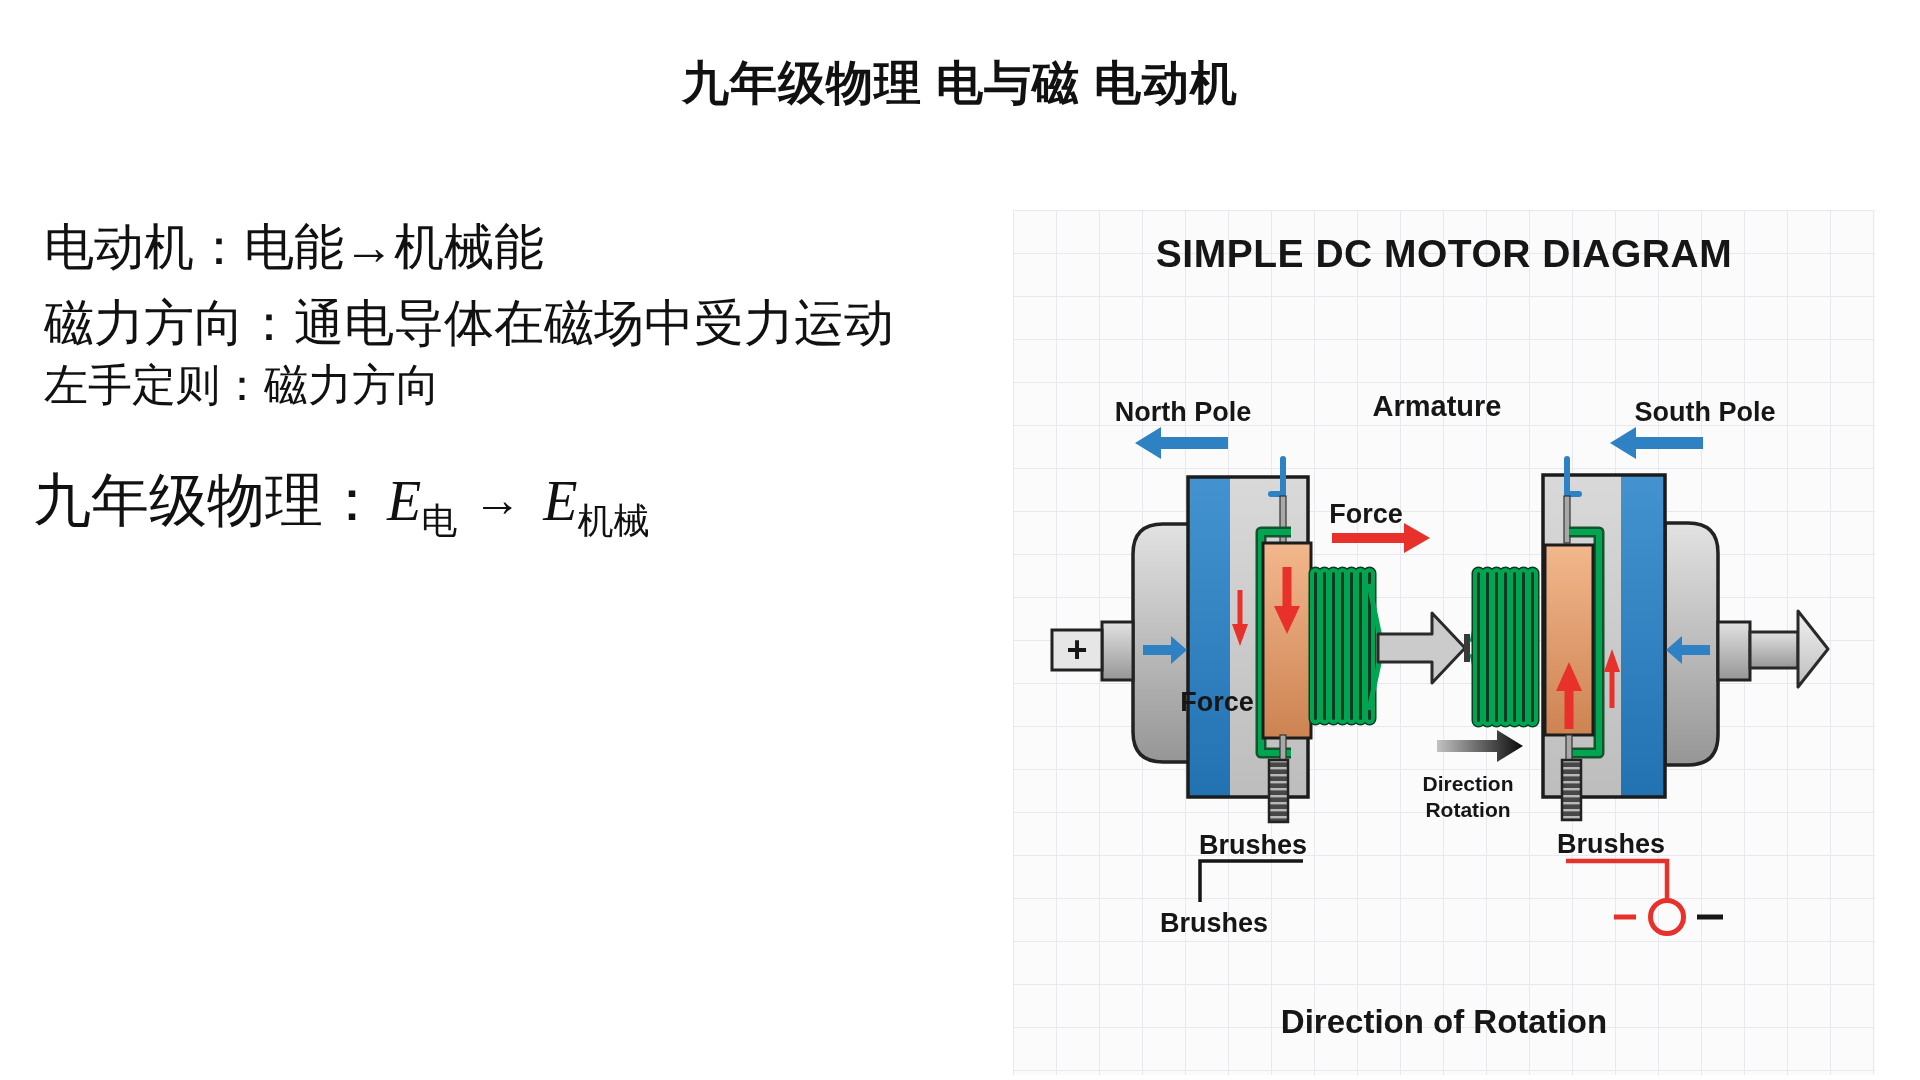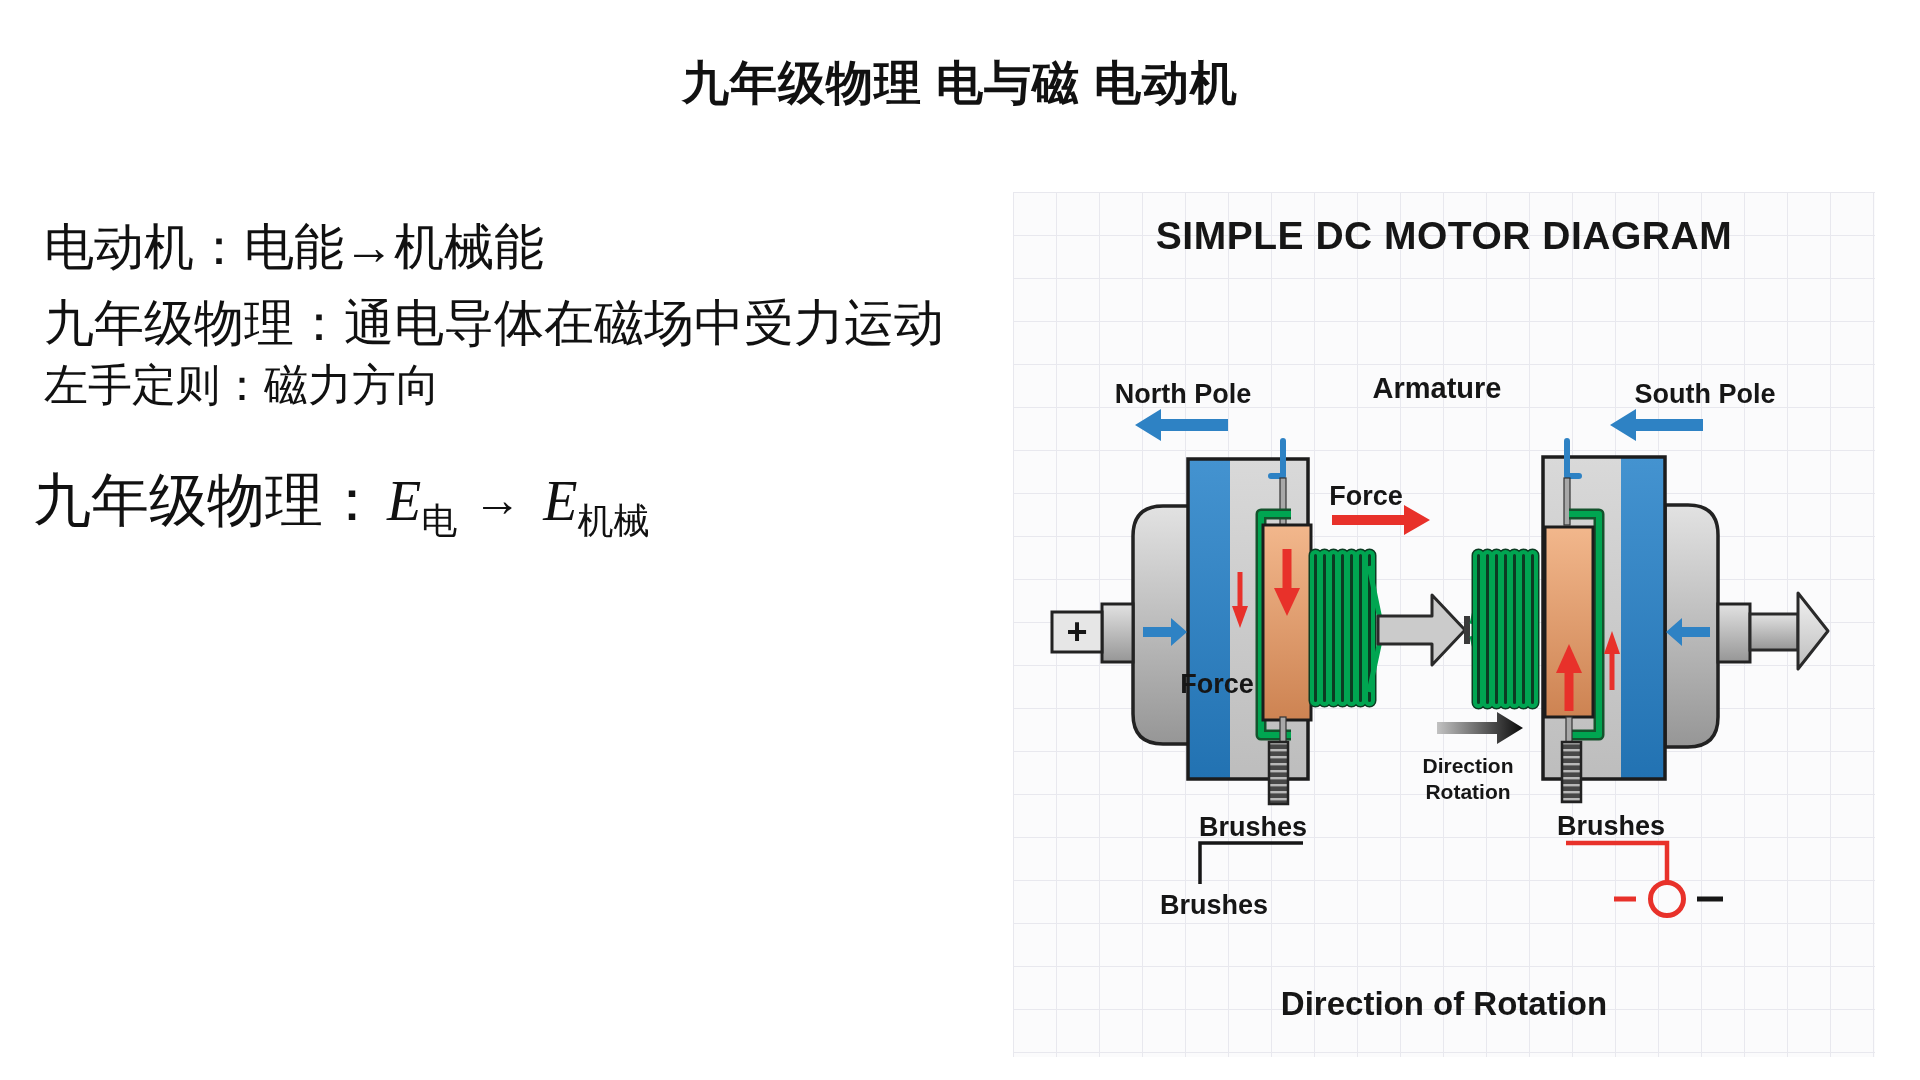--- a/index.html
+++ b/index.html
@@ -13,35 +13,35 @@
   #note1{top:214px;}
   #note2{top:290px;}
   #note3{top:356px;}
   .formula{position:absolute;left:33px;top:462px;white-space:nowrap;
       font-family:"Liberation Serif","DejaVu Serif",serif;font-size:58px;}
   .formula .esym{font-style:italic;font-family:"Liberation Serif","DejaVu Serif",serif;
       font-size:56px;margin-left:6px;}
   .formula sub{font-size:36px;line-height:0;}
   .formula .arr{font-size:48px;margin:0 16px;position:relative;top:-4px;}
   
-  .panel{position:absolute;left:1013px;top:192px;width:862px;height:865px;
+  .panel{position:absolute;left:1013px;top:210px;width:862px;height:865px;
       background-color:#fbfbfc;
       background-image:linear-gradient(to right,#e8e8ee 1.5px,transparent 1.5px),
                        linear-gradient(to bottom,#e8e8ee 1.5px,transparent 1.5px);
       background-size:43px 43px;}
   .panel svg{position:absolute;left:0;top:0;}
   svg text{font-family:"Liberation Sans",sans-serif;font-weight:bold;fill:#161616;}
 </style>
 </head>
 <body>
 
 <div class="page-title">九年级物理 电与磁 电动机</div>
 
 <div id="note1" class="note sans">电动机：电能→机械能</div>
-<div id="note2" class="note sans">九年级物理：通电导体在磁场中受力运动</div>
+<div id="note2" class="note sans">磁力方向：通电导体在磁场中受力运动</div>
 <div id="note3" class="note serif">左手定则：磁力方向</div>
 
 <div class="formula">
   <span>九年级物理：</span><span class="esym">E</span><sub>电</sub><span class="arr">→</span><span class="esym">E</span><sub>机械</sub>
 </div>
 
 <div class="panel">
 <svg width="862" height="865" viewBox="0 0 862 865">
   <defs>
     <linearGradient id="gMetal" x1="0" y1="0" x2="0" y2="1">

